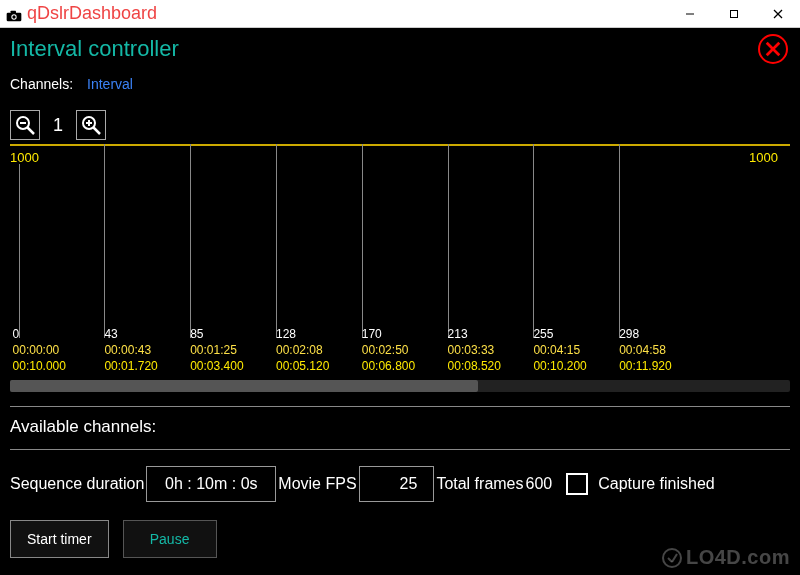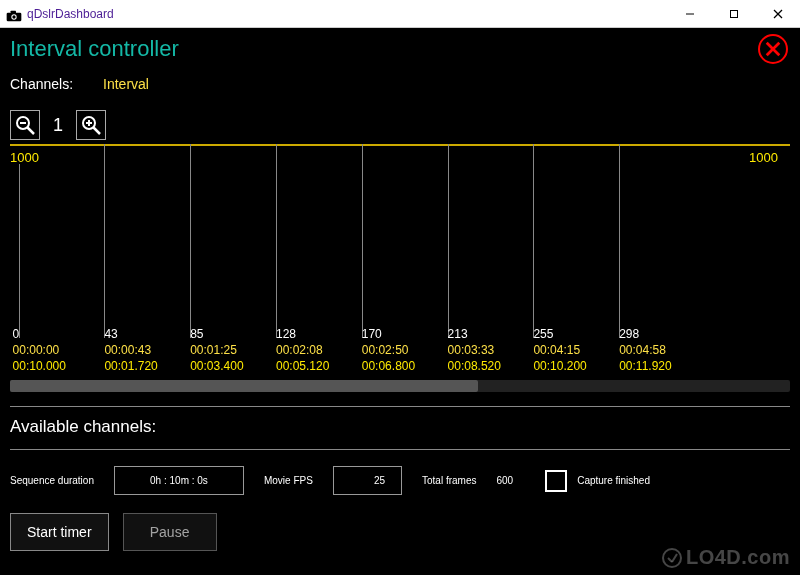--- a/index.html
+++ b/index.html
@@ -13,38 +13,38 @@
   }
   .titlebar {
     background: #fff;
     height: 28px;
     display: flex;
     align-items: center;
     padding: 0 0 0 6px;
     border-bottom: 1px solid #ccc;
   }
   .titlebar-icon { width: 16px; height: 12px; margin-right: 5px; }
-  .titlebar-title { font-size: 12px; color: #4c1d95; flex: 1; }
+  .titlebar-title { font-size: 18px; color: #ef4444; flex: 1; }
   .win-controls { display: flex; }
   .win-btn { width: 44px; height: 28px; display:flex; align-items:center; justify-content:center; font-size:13px; color:#000; }
   .win-btn.close { font-size:16px; }
 
   .content { position: absolute; top:28px; left:0; right:0; bottom:0; background:#000; color:#fff; padding: 8px 10px 10px 10px; }
 
   .heading { font-size: 22px; color:#14b8a6; font-weight:normal; }
   .close-red {
     position:absolute; top:6px; right:12px; width:30px; height:30px;
     border: 2.5px solid #f00; border-radius:50%;
     display:flex; align-items:center; justify-content:center;
   }
   .close-red svg { width:18px; height:18px; }
 
-  .channels-row { display:flex; gap:30px; margin-top:14px; font-size:14px; }
+  .channels-row { display:flex; gap:14px; margin-top:14px; font-size:14px; }
   .label-white { color:#fff; }
-  .label-yellow { color:#fde047; }
+  .label-yellow { color:#3b82f6; }
 
   .zoom-row { display:flex; align-items:center; gap:6px; margin-top:18px; }
   .zoom-btn {
     width:30px; height:30px; border:1px solid #aaa; display:flex; align-items:center; justify-content:center;
     background:#000;
   }
   .zoom-val { font-size:18px; color:#fff; width:24px; text-align:center; }
 
   .timeline {
     position:relative; margin-top:4px; height:230px; width:100%;
@@ -71,35 +71,35 @@
   }
   .scrollbar-thumb {
     position:absolute; left:0; top:0; height:12px; width:60%; background:#555; border-radius:2px;
   }
 
   .hr { margin-top:14px; height:1px; background:#888; }
 
   .avail { margin-top:10px; font-size:17px; }
   .hr2 { margin-top:12px; height:1px; background:#888; }
 
-  .controls-row { display:flex; align-items:center; gap:20px; margin-top:16px; font-size:10px; }
+  .controls-row { display:flex; align-items:center; gap:2px; margin-top:16px; font-size:16px; }
   .framed-val {
     border:1px solid #999; padding:8px 16px; background:#000; color:#fff; text-align:center;
   }
   .dur-box { min-width:130px; }
   .fps-box { min-width:34px;padding-left:40px; }
   .checkbox {
     width:22px; height:22px; border:2px solid #fff; display:inline-block; margin-right:10px;
   }
 
   .buttons-row { display:flex; gap:14px; margin-top:18px; }
   .btn {
     border:1px solid #888; background:#111; color:#fff; font-size:14px; padding:10px 16px; min-width:94px; text-align:center;
   }
-  .btn.disabled { color:#a3a3a3; border-color:#555; }
+  .btn.disabled { color:#14b8a6; border-color:#555; }
 
   .watermark { position:absolute; bottom:6px; right:10px; color:rgba(200,200,200,0.35); font-size:20px; font-weight:bold; letter-spacing:0.5px; display:flex; align-items:center; gap:4px; }
 </style>
 </head>
 <body>
 
 <div class="titlebar">
   <span class="titlebar-icon">
     <svg viewBox="0 0 24 18">
         <rect x="1" y="4" width="22" height="13" rx="2" fill="#000"></rect>

